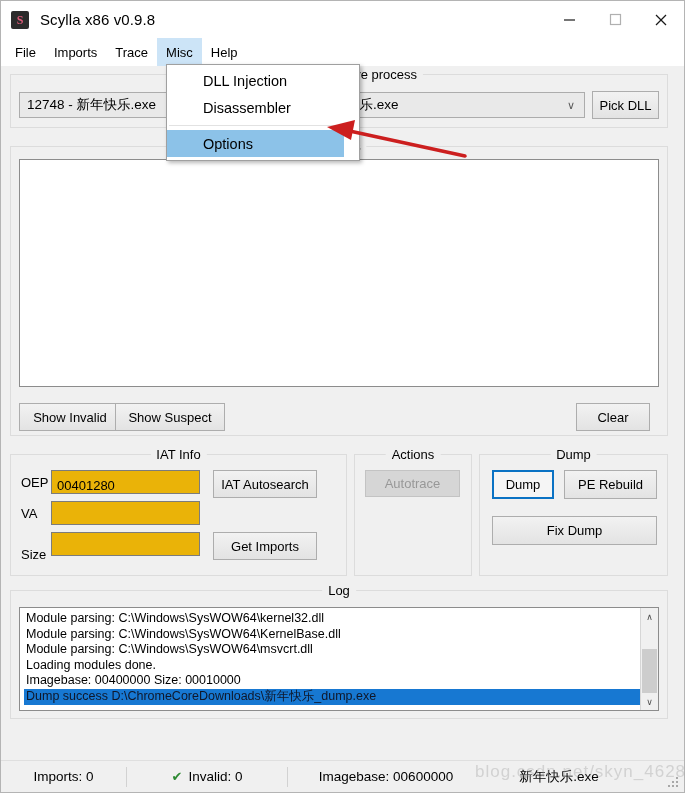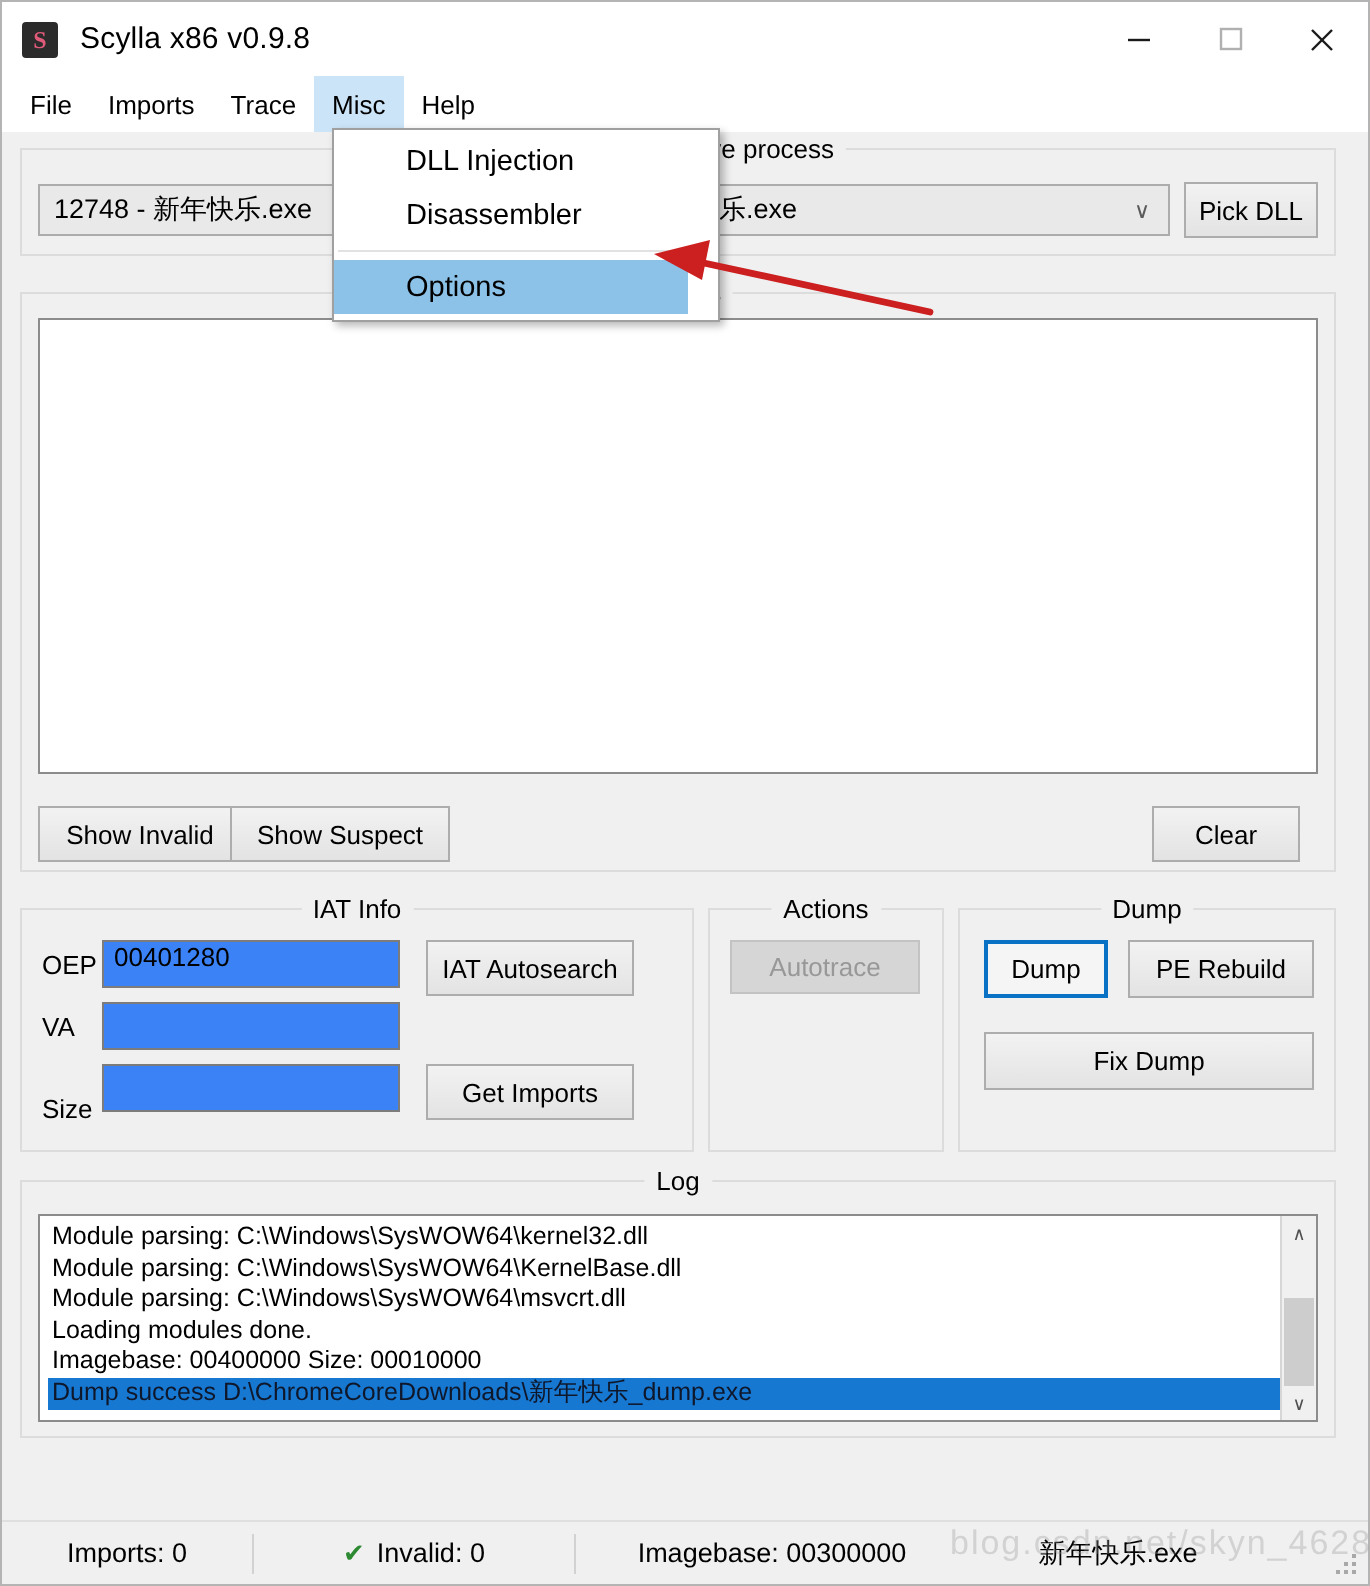--- a/index.html
+++ b/index.html
@@ -206,25 +206,25 @@
     border-color: #c3c3c3;
   }
   .btn.focused {
     border: 2px solid #0a72c4;
     background: #f5f5f5;
   }
 
   
   .textbox {
     position: absolute;
-    background: #3b82f6;
+    background: #eab308;
     border: 1px solid #7c7c7c;
     box-sizing: border-box;
     display: flex;
-    align-items: flex-start;
+    align-items: flex-end;
     padding-left: 5px;
     font-size: 13px;
     height: 24px;
     color: #000;
   }
   .field-label {
     position: absolute;
     font-size: 13px;
     color: #000;
   }
@@ -462,21 +462,21 @@
   </div>
 
   <div class="statusbar">
     <div class="status-cell" style="width:125px;">Imports: 0</div>
     <div class="status-sep"></div>
     <div class="status-cell" style="width:160px;">
       <span class="check-icon">✔</span>
       <span>Invalid: 0</span>
     </div>
     <div class="status-sep"></div>
-    <div class="status-cell" style="width:196px;">Imagebase: 00300000</div>
+    <div class="status-cell" style="width:196px;">Imagebase: 00600000</div>
     <div class="status-cell" style="width:150px;">新年快乐.exe</div>
     <div class="grip">
       <i style="left:8px; top:8px;"></i>
         <i style="left:4px; top:8px;"></i>
         <i style="left:0px; top:8px;"></i>
       <i style="left:8px; top:4px;"></i>
         <i style="left:4px; top:4px;"></i>
       <i style="left:8px; top:0px;"></i>
     </div>
   </div>

